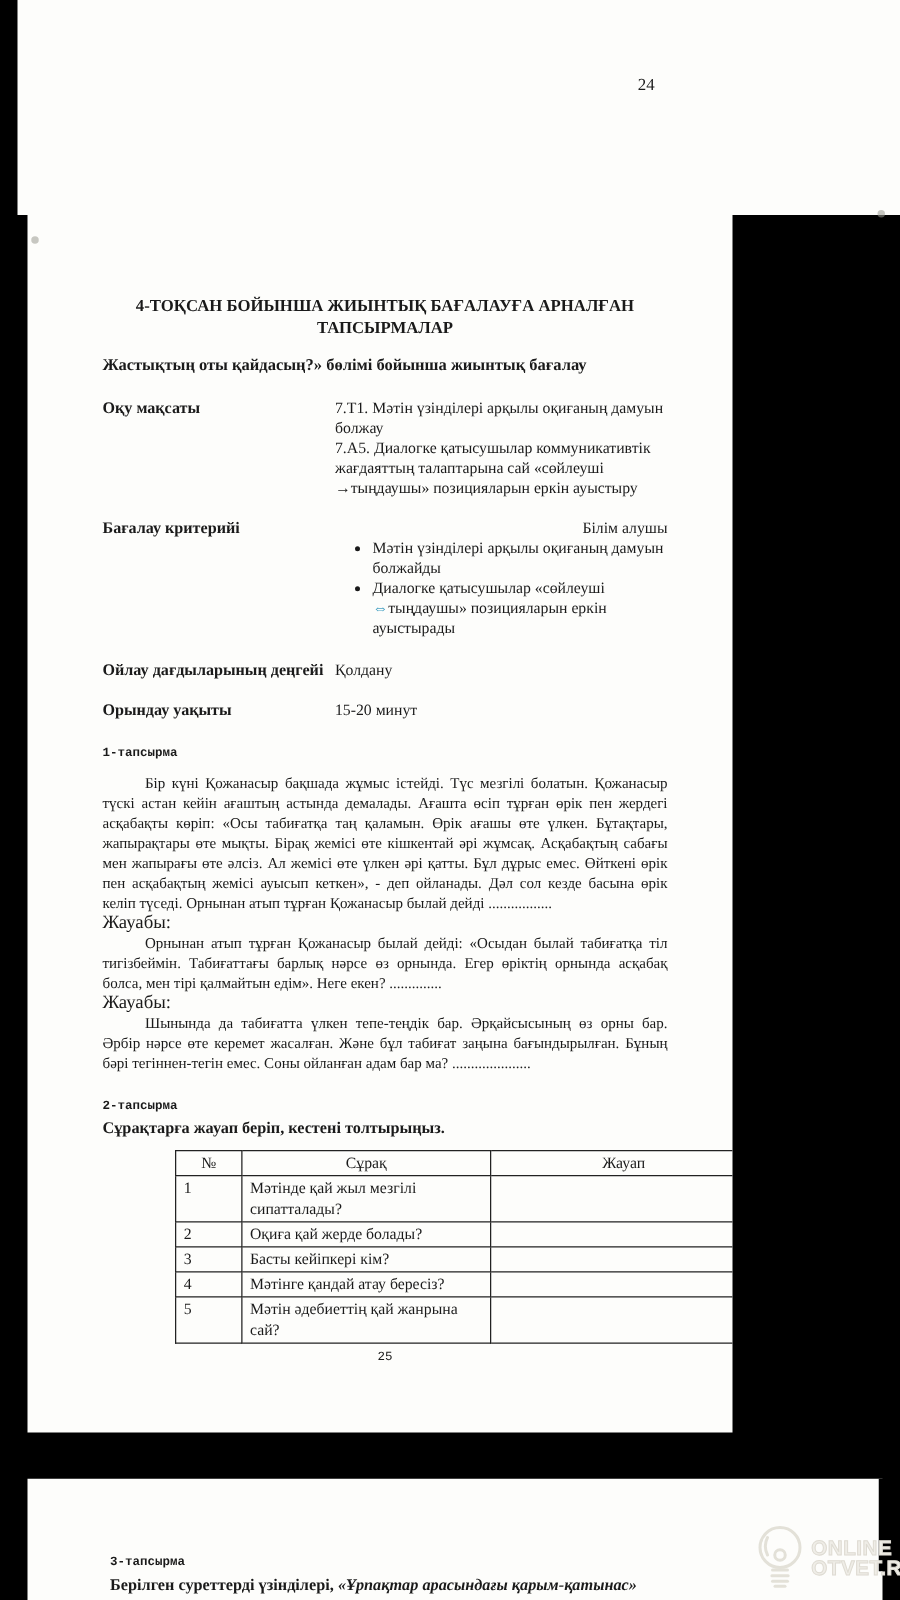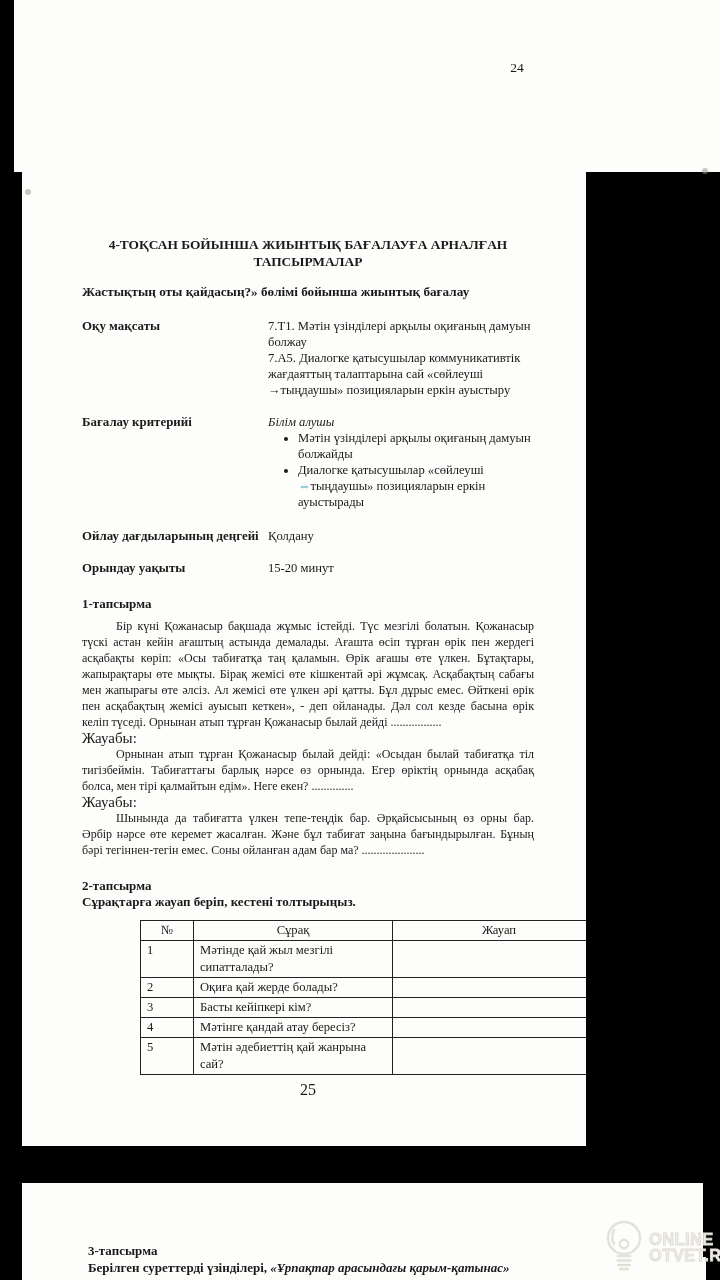--- a/index.html
+++ b/index.html
@@ -9,35 +9,35 @@
     font-family:"Liberation Serif","DejaVu Serif",serif;
     color:#1a1a1a;
   }
   .page{position:absolute;background:#fdfdfb;box-sizing:border-box;}
   .page-top{left:14px;top:0;width:706px;height:172px;}
   .page-main{left:22px;top:172px;width:564px;height:974px;padding:64px 52px 0 60px;overflow:hidden;}
   .page-bottom{left:22px;top:1183px;width:684px;height:97px;padding:60px 10px 0 66px;overflow:hidden;}
   .right-notch{position:absolute;left:703px;top:1183px;width:17px;height:74px;background:#000;}
 
   .pagenum-top{position:absolute;left:473px;top:60px;width:60px;text-align:center;font-size:13.5px;}
-  .pagenum-main{text-align:center;margin-top:6px;font-size:16px;}
+  .pagenum-main{text-align:center;margin-top:6px;font-size:10px;font-family:Liberation Mono, monospace;}
 
   .doc-title{text-align:center;font-weight:bold;font-size:13.4px;line-height:17px;}
   .doc-subtitle{text-align:left;font-weight:bold;font-size:13.2px;line-height:17px;margin-top:13px;}
 
   .meta-row{display:flex;align-items:flex-start;}
   .m1{margin-top:18px;} .m2{margin-top:16px;} .m3{margin-top:18px;} .m4{margin-top:16px;}
   .meta-label{flex:none;width:186px;font-weight:bold;font-size:12.9px;line-height:16px;}
   .meta-value{flex:1;font-size:12.6px;line-height:16px;}
-  .criteria-intro{font-style:italic;}
+  .criteria-intro{text-align:right;}
   ul.bullets{margin:0;padding-left:30px;}
   ul.bullets li{max-width:300px;margin:0;}
   .arrow-accent{color:#4aa3c4;}
 
-  .task-heading{font-weight:bold;font-size:13px;line-height:16px;margin-top:20px;}
+  .task-heading{font-weight:bold;font-size:10px;line-height:16px;margin-top:20px;font-family:Liberation Mono, monospace;}
   .task-instruction{font-weight:bold;font-size:13px;line-height:16px;}
   .para{margin:0;text-align:justify;text-indent:34px;font-size:12px;line-height:16px;}
   .para-first{margin-top:6px;}
   .answer-label{font-size:15px;line-height:16px;}
 
   .table-wrap{margin:10px 0 0 58px;}
   table.qa{border-collapse:collapse;width:426px;font-size:12.6px;table-layout:fixed;}
   table.qa th,table.qa td{border:1px solid #222;padding:1px 6px;line-height:17px;font-weight:normal;vertical-align:top;text-align:left;}
   table.qa th{text-align:center;}
   .col-num{width:40px;text-align:center;}

